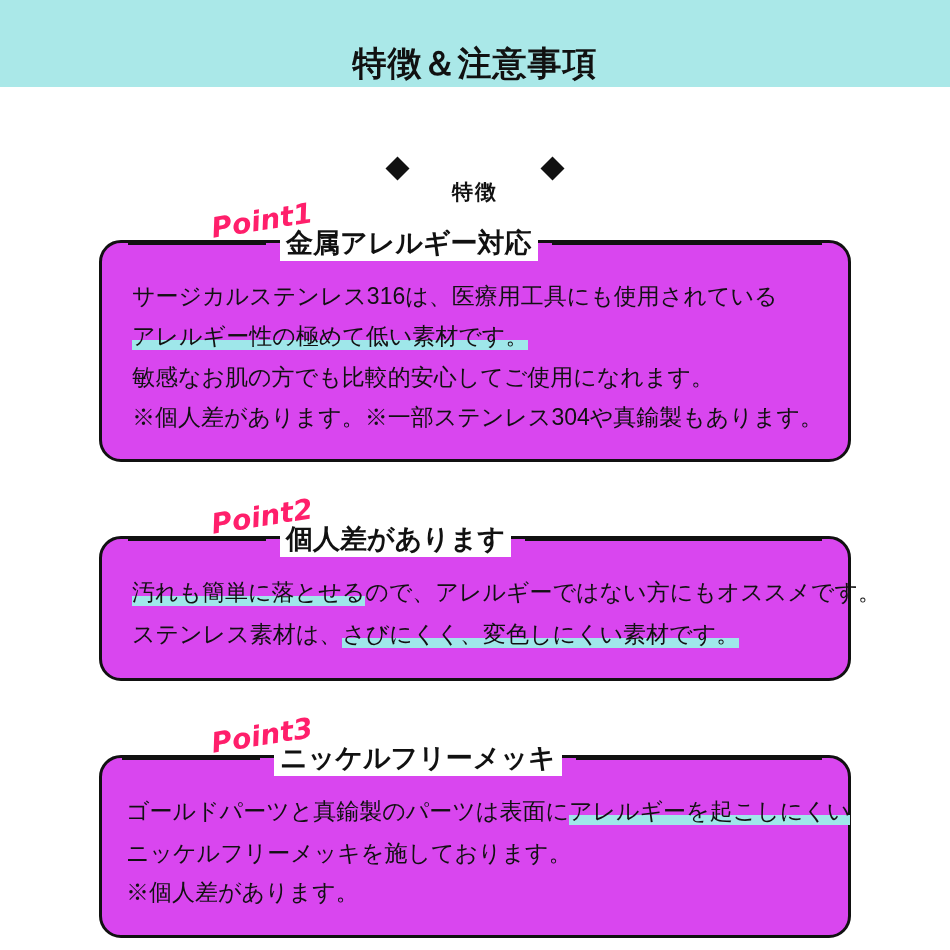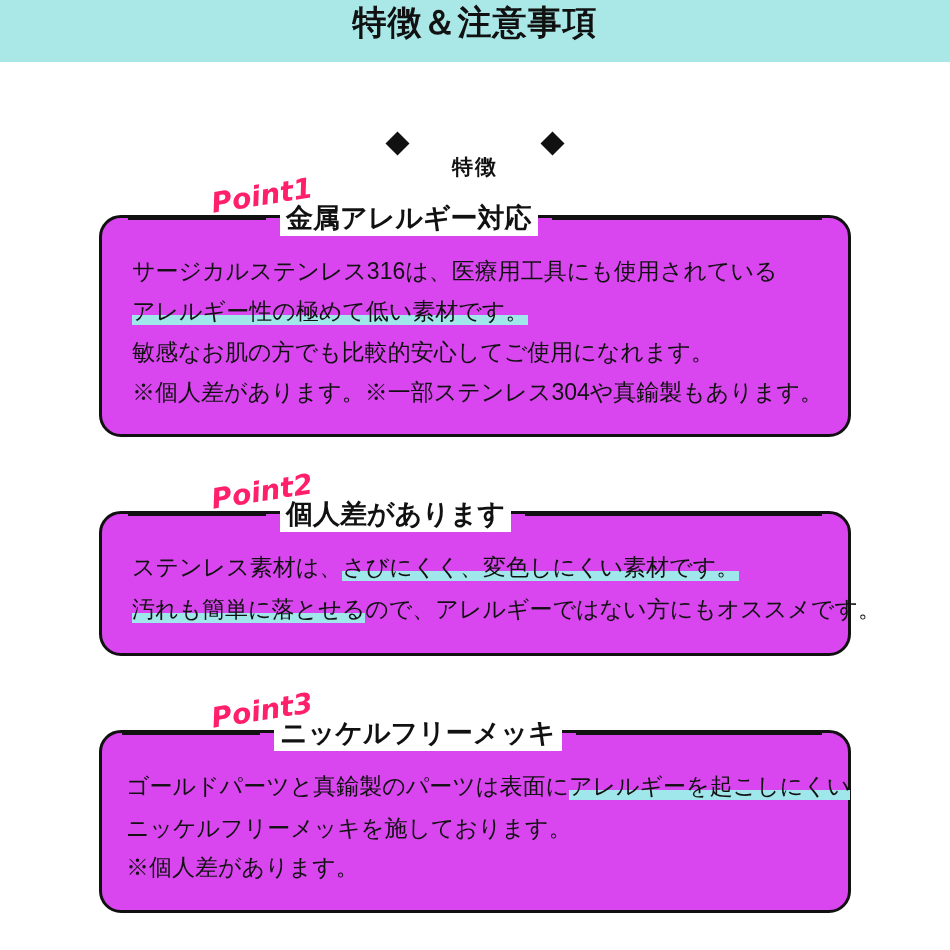--- a/index.html
+++ b/index.html
@@ -12,24 +12,24 @@
     background: #ffffff;
     font-family: "Liberation Sans", sans-serif;
     color: #1a1a1a;
     overflow: hidden;
     position: relative;
   }
 
   
   .header-band {
     width: 100%;
-    height: 62px;
+    height: 87px;
     background: #aae8e8;
     display: flex;
-    align-items: flex-start;
+    align-items: flex-end;
     justify-content: center;
     box-sizing: border-box;
   }
   .header-title {
     font-size: 34px;
     font-weight: bold;
     letter-spacing: 1px;
     color: #111111;
   }
 
@@ -168,22 +168,22 @@
 
   <div class="point-block">
     <div class="point-badge p2">Point2</div>
     <div class="point-card" id="card-2">
       <div class="card-title-row">
         <span class="title-rule left"></span>
         <span class="card-title">個人差があります</span>
         <span class="title-rule"></span>
       </div>
       <div class="card-body">
+        <div class="card-line"><span><span class="hl">汚れも簡単に落とせる</span>ので、アレルギーではない方にもオススメです。</span></div>
         <div class="card-line"><span>ステンレス素材は、<span class="hl">さびにくく、変色しにくい素材です。</span></span></div>
-        <div class="card-line"><span><span class="hl">汚れも簡単に落とせる</span>ので、アレルギーではない方にもオススメです。</span></div>
       </div>
     </div>
   </div>
 
   <div class="point-block">
     <div class="point-badge p3">Point3</div>
     <div class="point-card" id="card-3">
       <div class="card-title-row">
         <span class="title-rule left"></span>
         <span class="card-title">ニッケルフリーメッキ</span>

